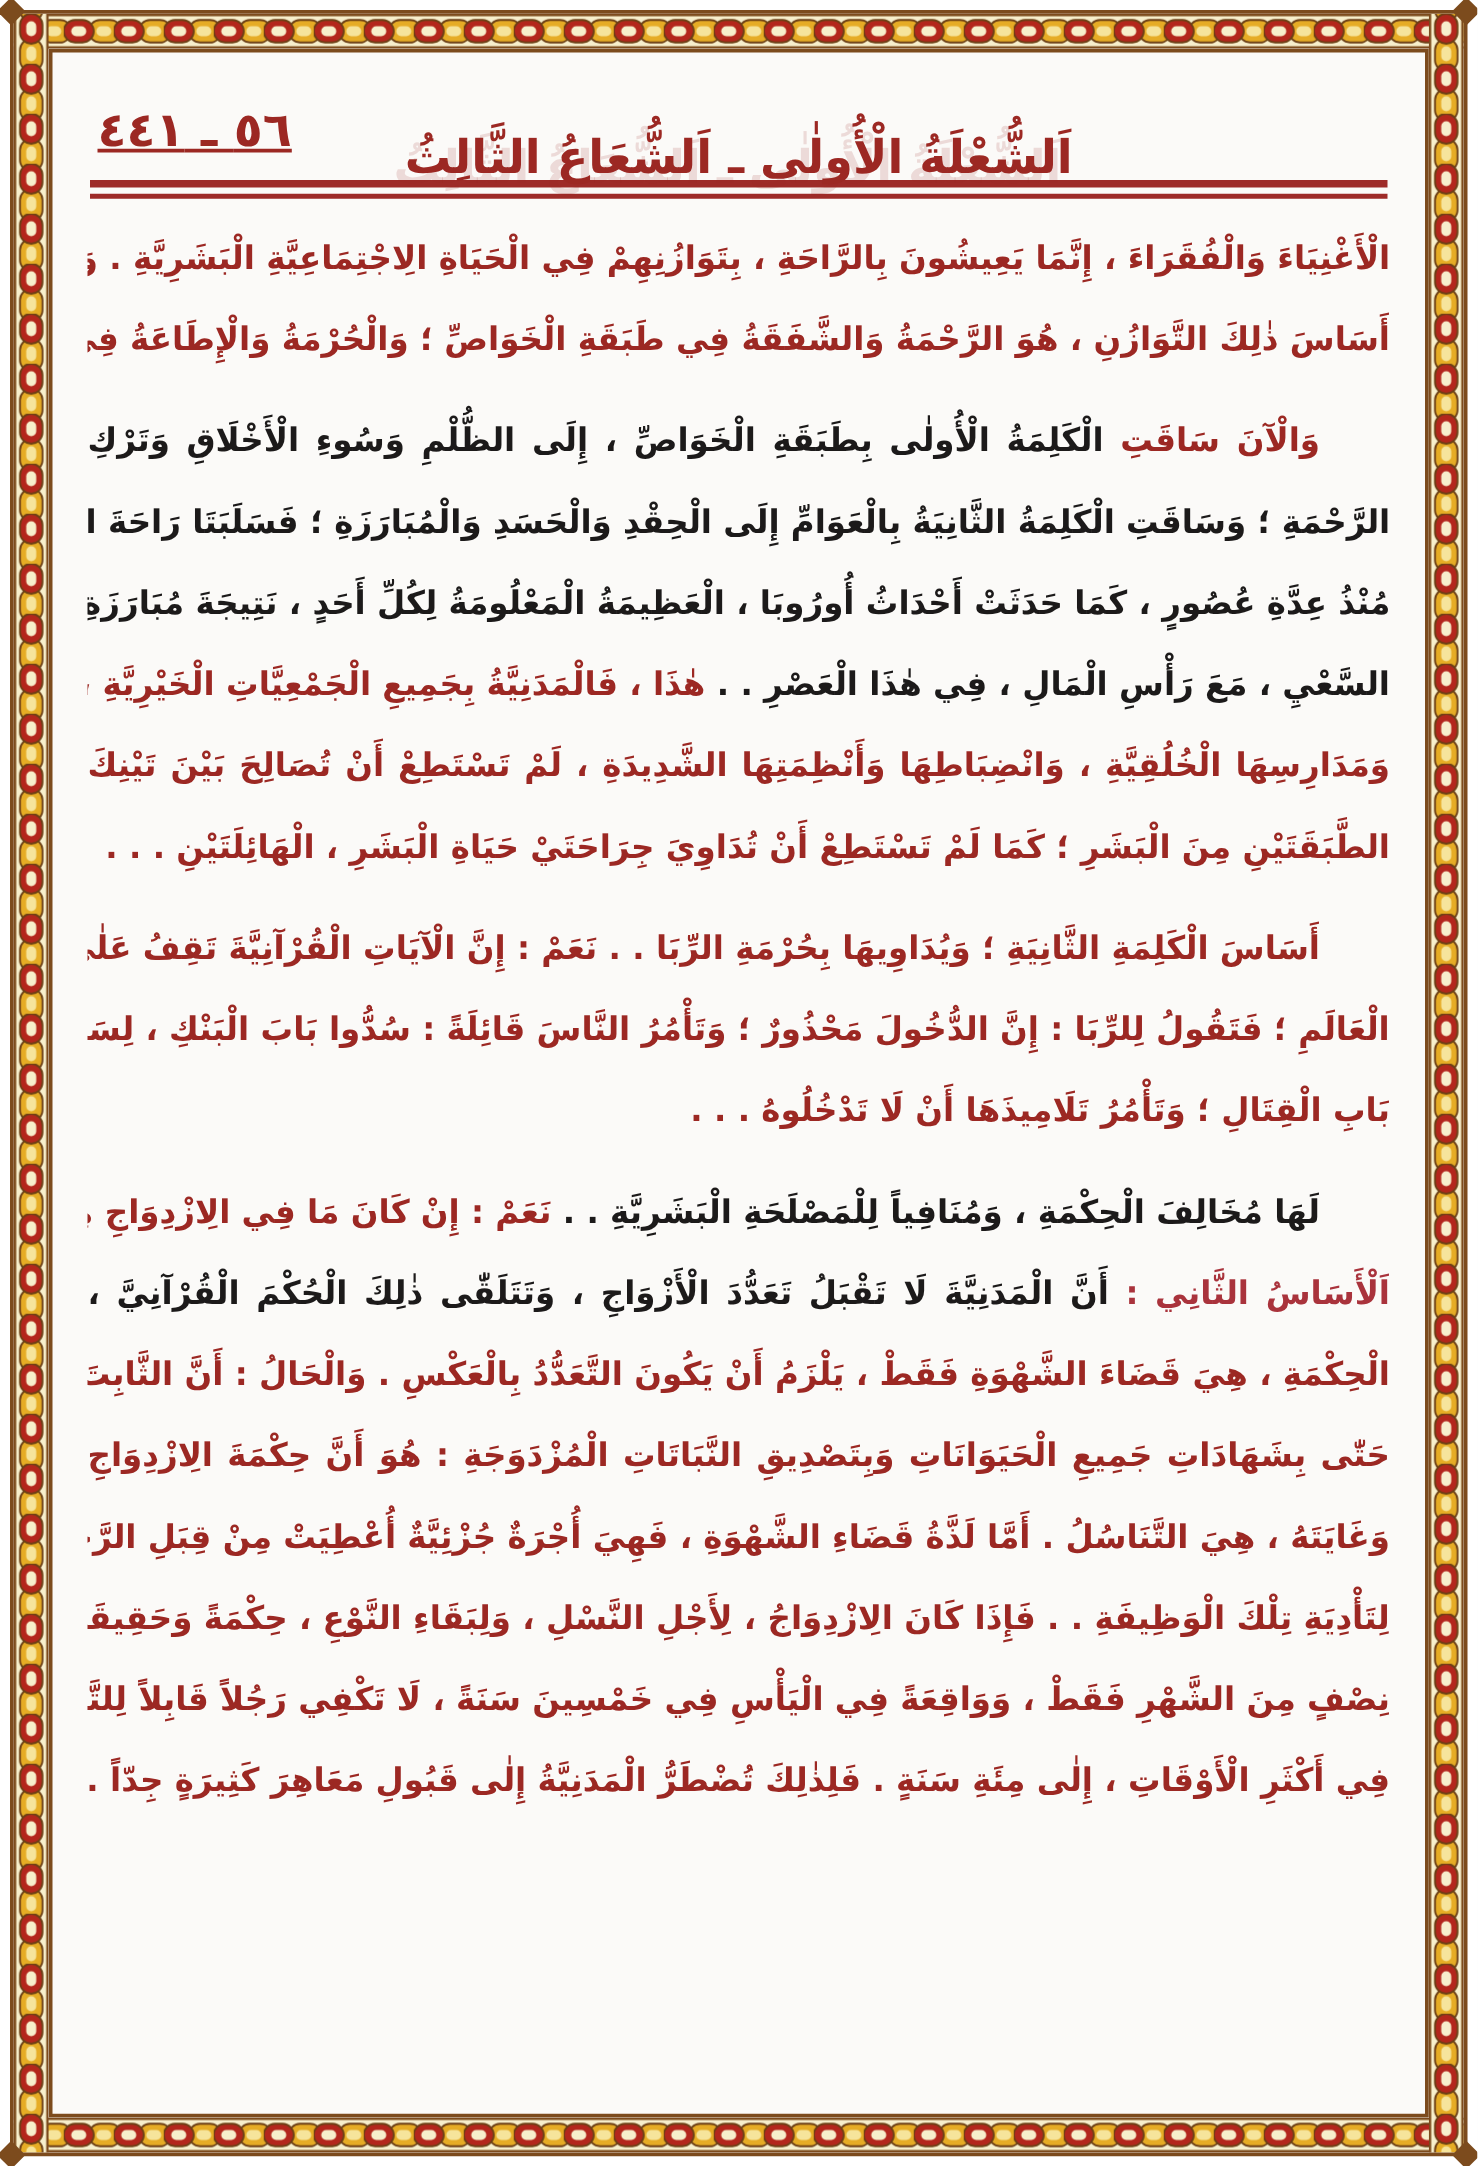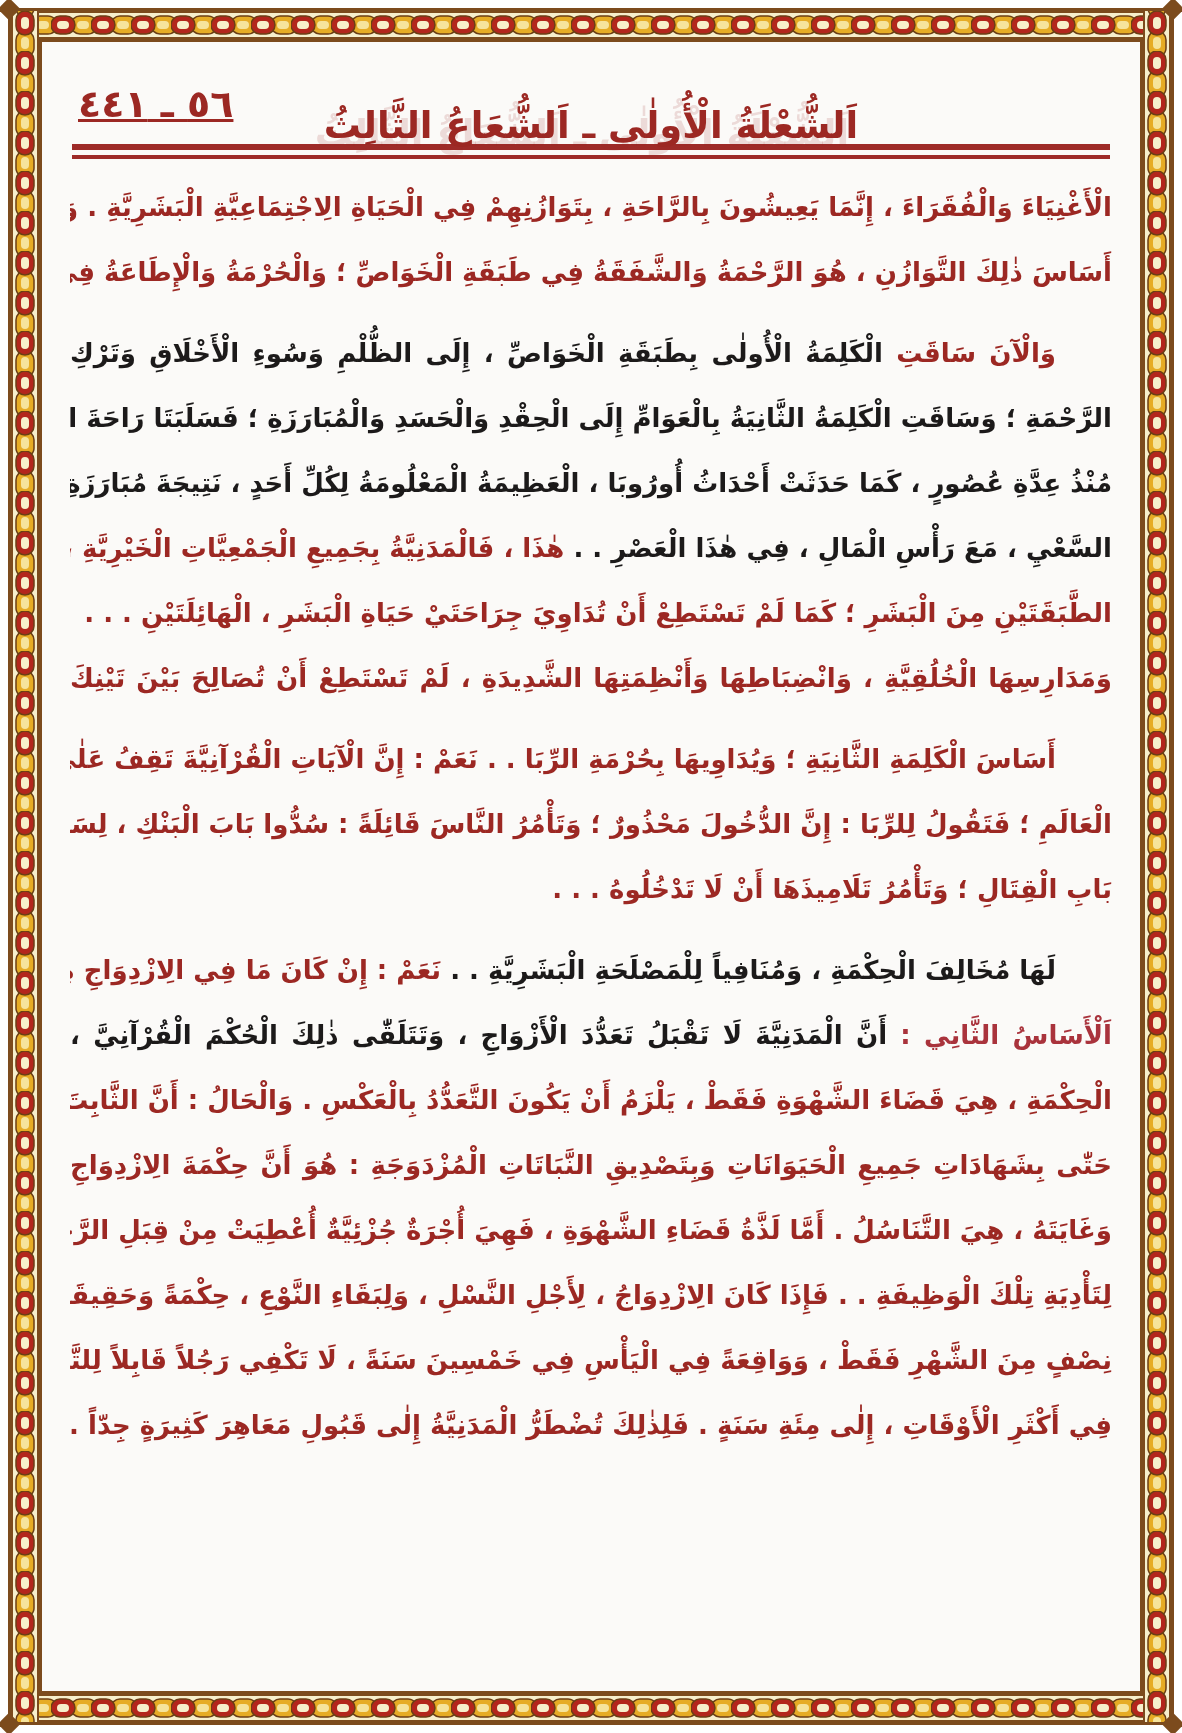--- a/index.html
+++ b/index.html
@@ -188,22 +188,22 @@
         <div class="text-body" dir="rtl">
             <div class="paragraph">
               <div class="line"><span class="seg-red">الْأَغْنِيَاءَ وَالْفُقَرَاءَ ، إِنَّمَا يَعِيشُونَ بِالرَّاحَةِ ، بِتَوَازُنِهِمْ فِي الْحَيَاةِ الِاجْتِمَاعِيَّةِ الْبَشَرِيَّةِ . وَإِنَّ</span></div>
               <div class="line"><span class="seg-red">أَسَاسَ ذٰلِكَ التَّوَازُنِ ، هُوَ الرَّحْمَةُ وَالشَّفَقَةُ فِي طَبَقَةِ الْخَوَاصِّ ؛ وَالْحُرْمَةُ وَالْإِطَاعَةُ فِي</span></div>
             </div>
             <div class="paragraph indented">
               <div class="line"><span class="seg-red">وَالْآنَ سَاقَتِ </span><span class="seg-black">الْكَلِمَةُ الْأُولٰى بِطَبَقَةِ الْخَوَاصِّ ، إِلَى الظُّلْمِ وَسُوءِ الْأَخْلَاقِ وَتَرْكِ</span></div>
               <div class="line"><span class="seg-black">الرَّحْمَةِ ؛ وَسَاقَتِ الْكَلِمَةُ الثَّانِيَةُ بِالْعَوَامِّ إِلَى الْحِقْدِ وَالْحَسَدِ وَالْمُبَارَزَةِ ؛ فَسَلَبَتَا رَاحَةَ الْبَشَرِ ،</span></div>
               <div class="line"><span class="seg-black">مُنْذُ عِدَّةِ عُصُورٍ ، كَمَا حَدَثَتْ أَحْدَاثُ أُورُوبَا ، الْعَظِيمَةُ الْمَعْلُومَةُ لِكُلِّ أَحَدٍ ، نَتِيجَةَ مُبَارَزَةِ</span></div>
               <div class="line"><span class="seg-black">السَّعْيِ ، مَعَ رَأْسِ الْمَالِ ، فِي هٰذَا الْعَصْرِ . . </span><span class="seg-red">هٰذَا ، فَالْمَدَنِيَّةُ بِجَمِيعِ الْجَمْعِيَّاتِ الْخَيْرِيَّةِ ،</span></div>
+              <div class="line"><span class="seg-red">وَمَدَارِسِهَا الْخُلُقِيَّةِ ، وَانْضِبَاطِهَا وَأَنْظِمَتِهَا الشَّدِيدَةِ ، لَمْ تَسْتَطِعْ أَنْ تُصَالِحَ بَيْنَ تَيْنِكَ</span></div>
               <div class="line last"><span class="seg-red">الطَّبَقَتَيْنِ مِنَ الْبَشَرِ ؛ كَمَا لَمْ تَسْتَطِعْ أَنْ تُدَاوِيَ جِرَاحَتَيْ حَيَاةِ الْبَشَرِ ، الْهَائِلَتَيْنِ . . .</span></div>
-              <div class="line"><span class="seg-red">وَمَدَارِسِهَا الْخُلُقِيَّةِ ، وَانْضِبَاطِهَا وَأَنْظِمَتِهَا الشَّدِيدَةِ ، لَمْ تَسْتَطِعْ أَنْ تُصَالِحَ بَيْنَ تَيْنِكَ</span></div>
             </div>
             <div class="paragraph indented">
               <div class="line"><span class="seg-red">أَسَاسَ الْكَلِمَةِ الثَّانِيَةِ ؛ وَيُدَاوِيهَا بِحُرْمَةِ الرِّبَا . . نَعَمْ : إِنَّ الْآيَاتِ الْقُرْآنِيَّةَ تَقِفُ عَلٰى بَابِ</span></div>
               <div class="line"><span class="seg-red">الْعَالَمِ ؛ فَتَقُولُ لِلرِّبَا : إِنَّ الدُّخُولَ مَحْذُورٌ ؛ وَتَأْمُرُ النَّاسَ قَائِلَةً : سُدُّوا بَابَ الْبَنْكِ ، لِسَدِّ</span></div>
               <div class="line last"><span class="seg-red">بَابِ الْقِتَالِ ؛ وَتَأْمُرُ تَلَامِيذَهَا أَنْ لَا تَدْخُلُوهُ . . .</span></div>
             </div>
             <div class="paragraph indented">
               <div class="line"><span class="seg-black">لَهَا مُخَالِفَ الْحِكْمَةِ ، وَمُنَافِياً لِلْمَصْلَحَةِ الْبَشَرِيَّةِ . . </span><span class="seg-red">نَعَمْ : إِنْ كَانَ مَا فِي الِازْدِوَاجِ مِنَ</span></div>
               <div class="line"><span class="seg-em">اَلْأَسَاسُ الثَّانِي : </span><span class="seg-black">أَنَّ الْمَدَنِيَّةَ لَا تَقْبَلُ تَعَدُّدَ الْأَزْوَاجِ ، وَتَتَلَقّٰى ذٰلِكَ الْحُكْمَ الْقُرْآنِيَّ ،</span></div>
               <div class="line"><span class="seg-red">الْحِكْمَةِ ، هِيَ قَضَاءَ الشَّهْوَةِ فَقَطْ ، يَلْزَمُ أَنْ يَكُونَ التَّعَدُّدُ بِالْعَكْسِ . وَالْحَالُ : أَنَّ الثَّابِتَ ،</span></div>

